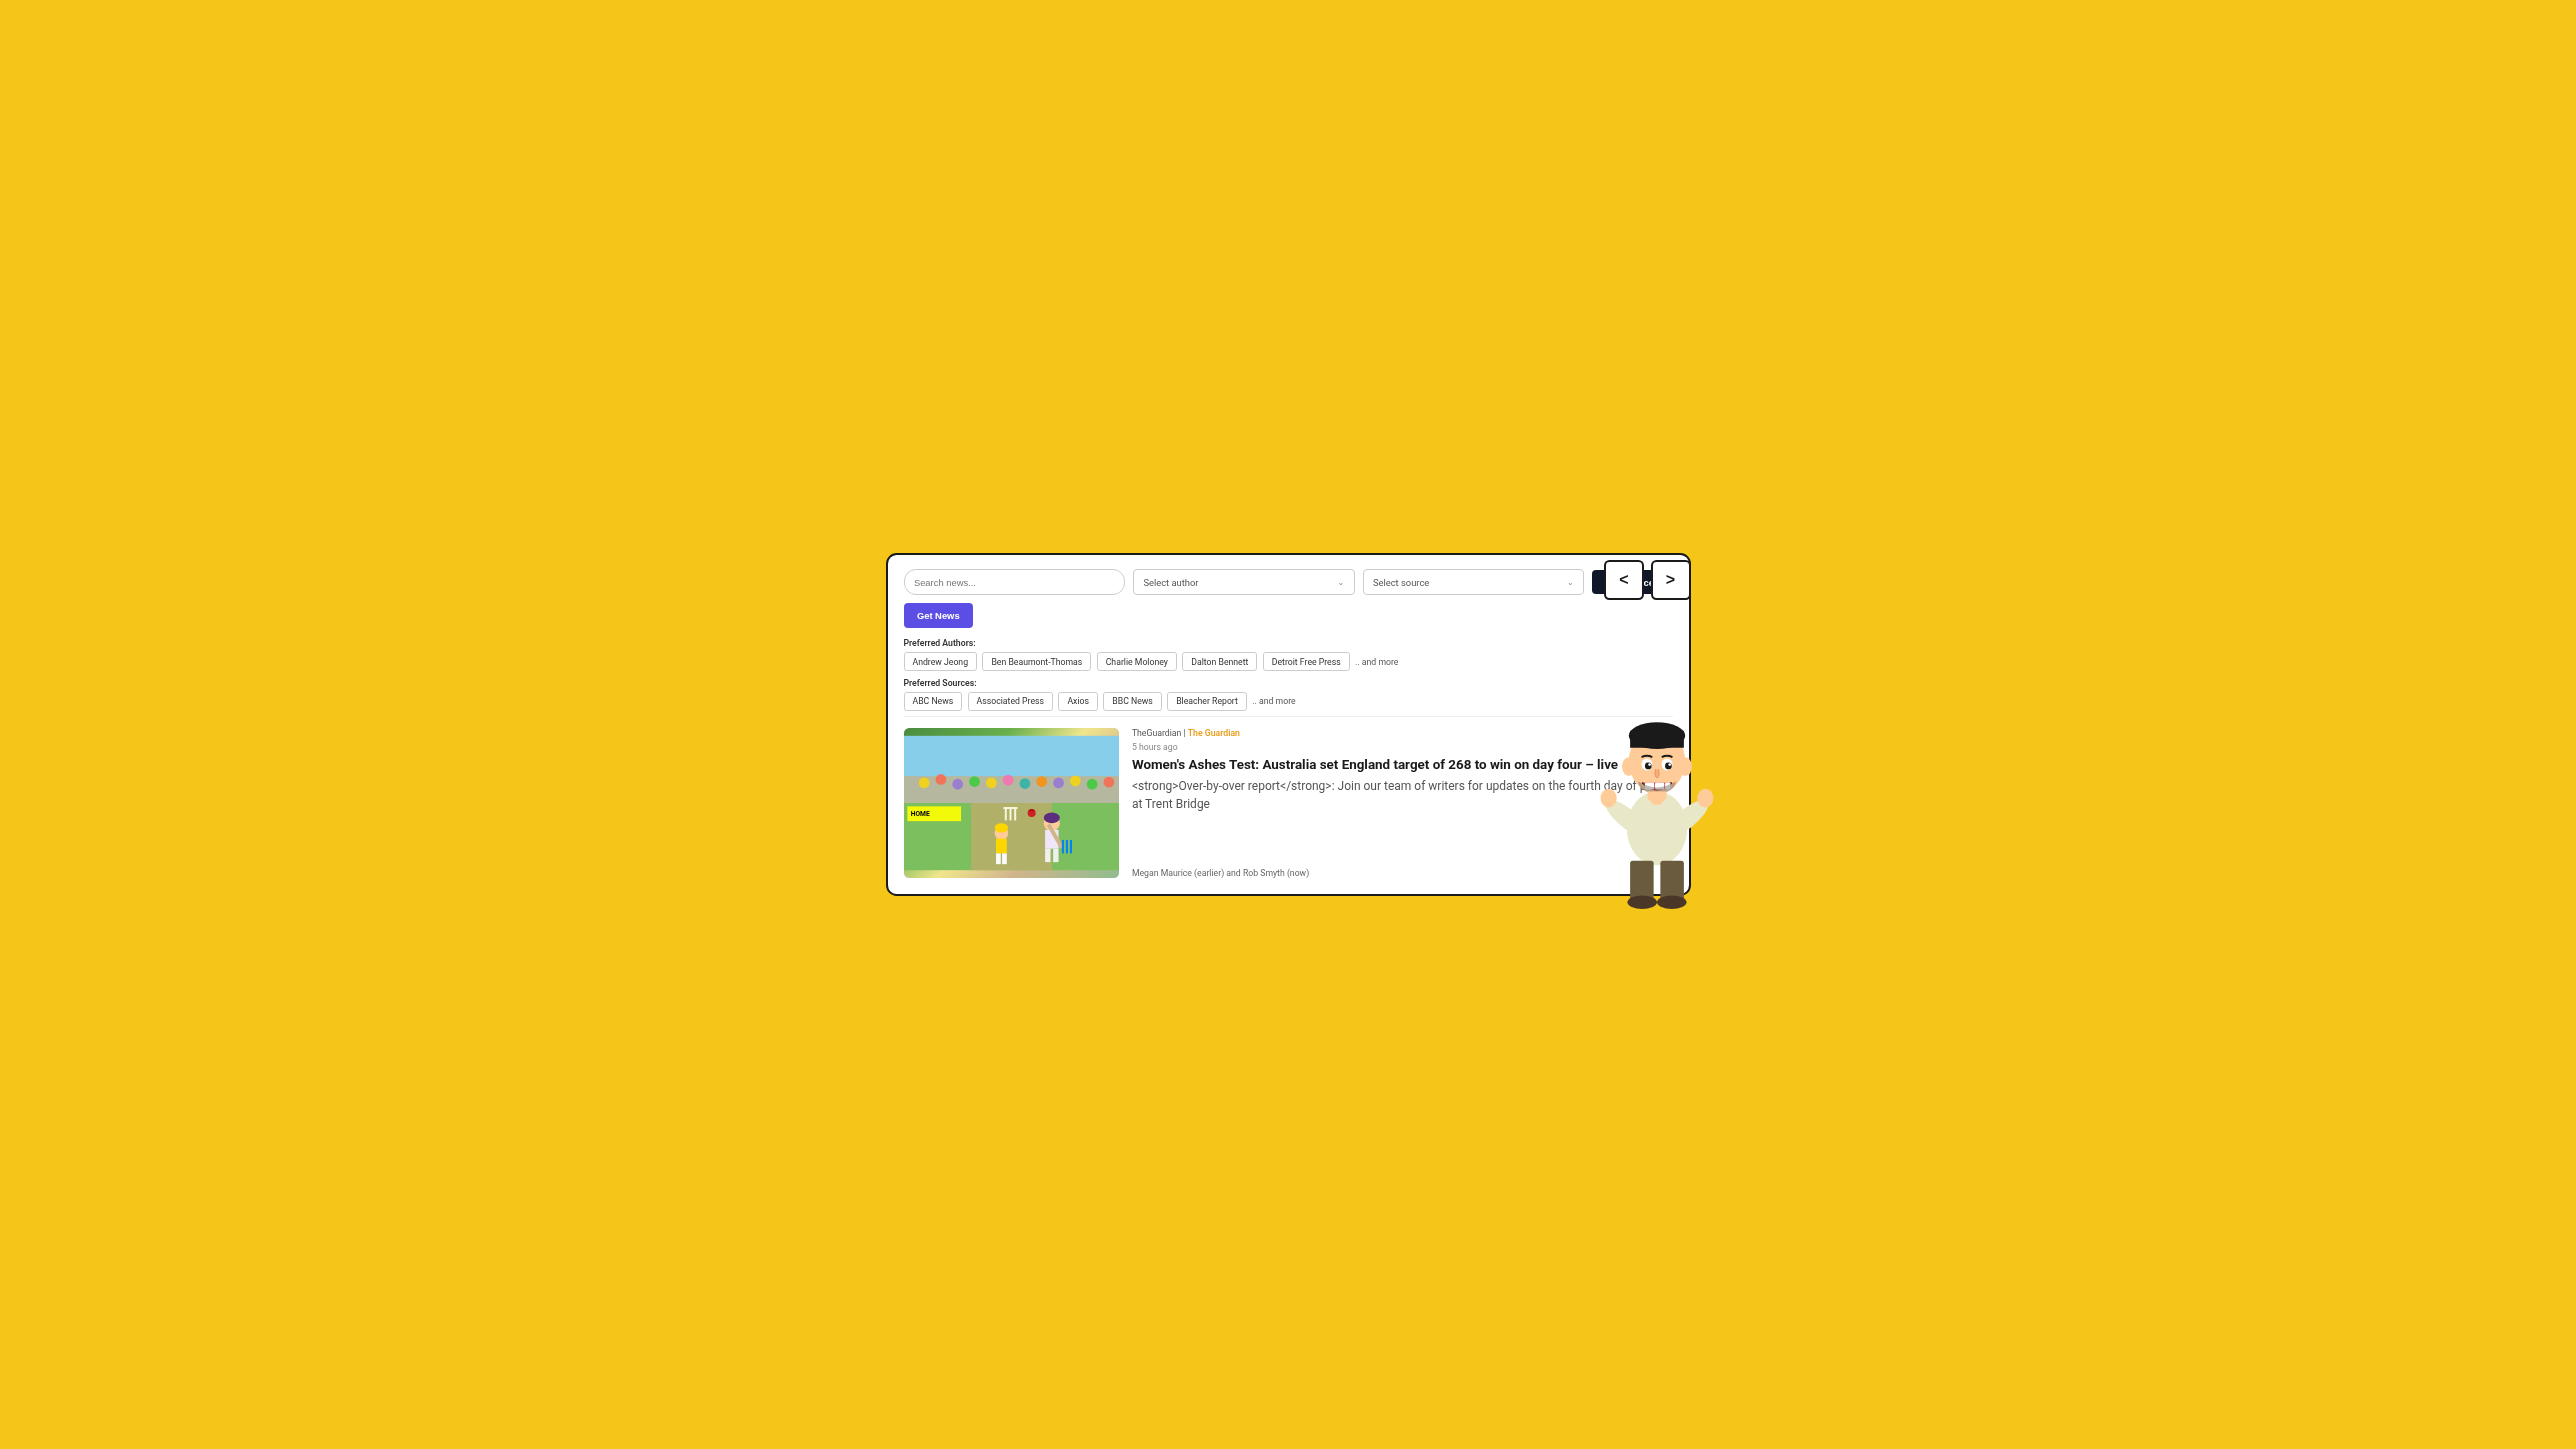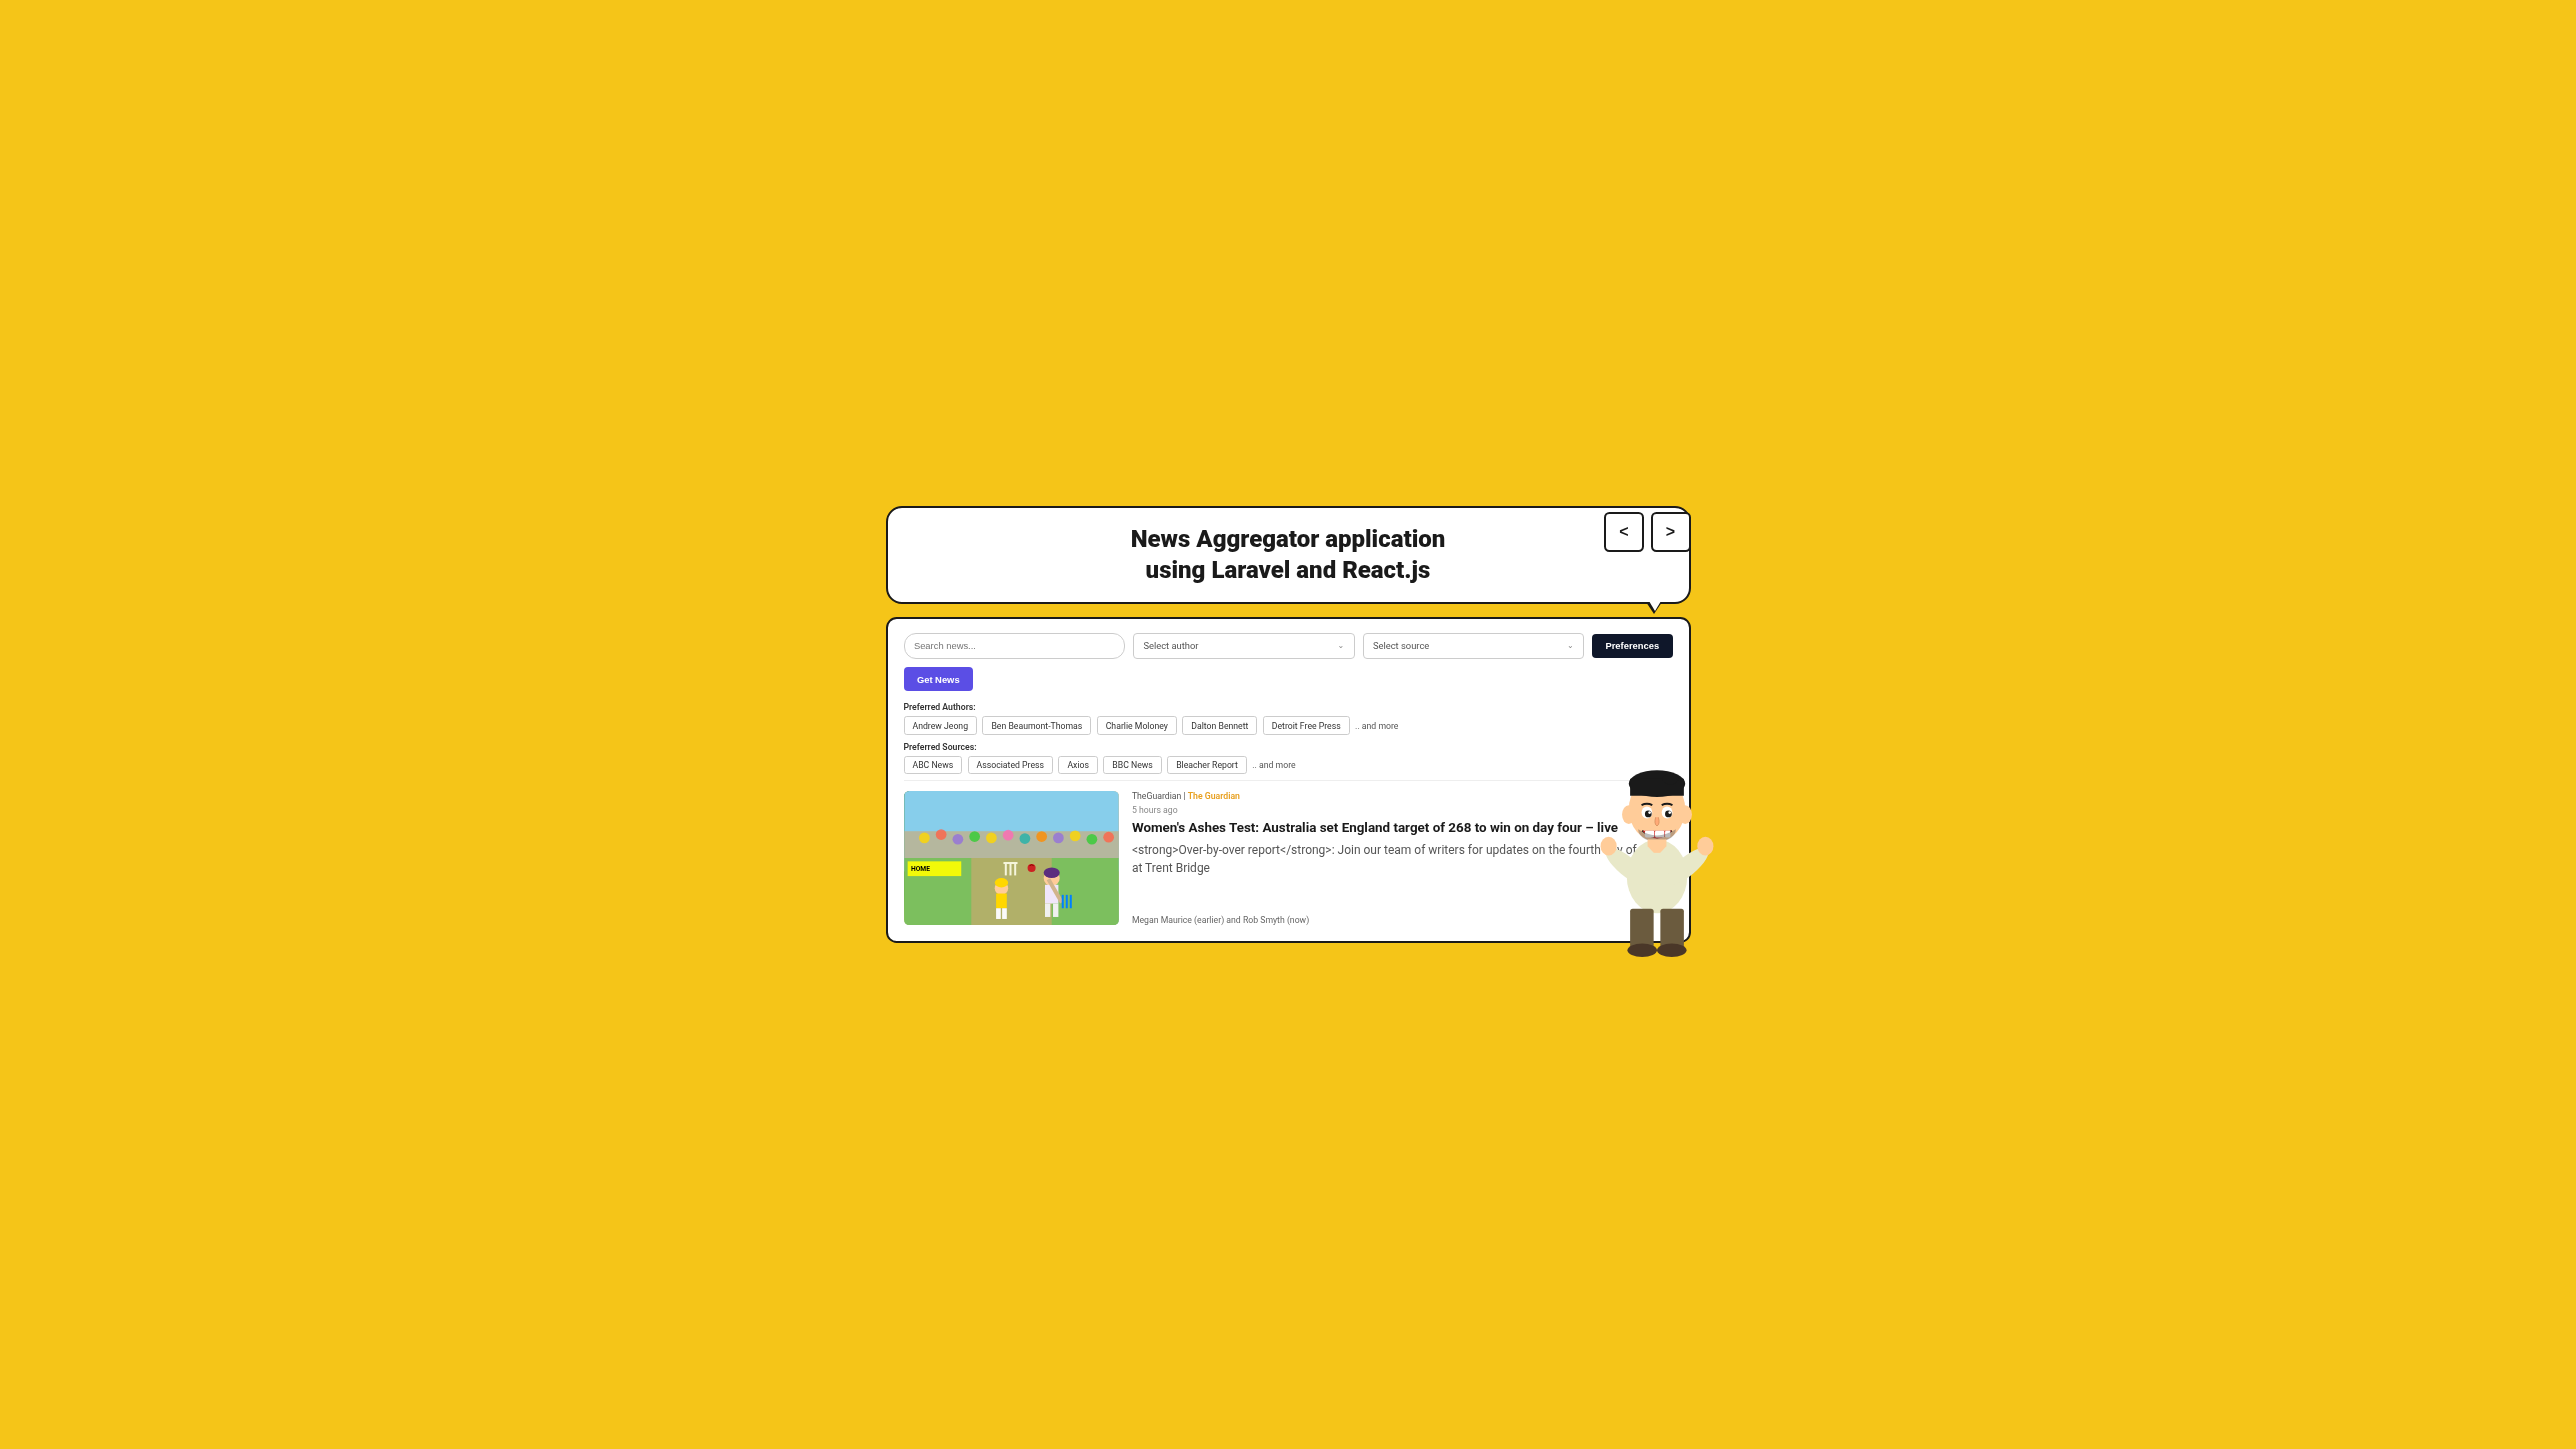--- a/index.html
+++ b/index.html
@@ -225,21 +225,21 @@
     .news-card {
       display: flex;
       gap: 13.4px;
       border-top: 0.7px solid #eee;
       padding-top: 10.7px;
     }
 
     .news-image {
       width: 215px;
       min-width: 215px;
-      height: 134px;
+      height: 150px;
       border-radius: 5.4px;
       overflow: hidden;
       background: #ccc;
     }
 
     .news-image-placeholder {
       width: 100%;
       height: 100%;
       background: linear-gradient(135deg, #4a8c3f 0%, #6ab04c 30%, #f0e68c 50%, #d2b48c 70%, #8fbc8f 100%);
       position: relative;
@@ -316,26 +316,20 @@
       display: flex;
       flex-direction: column;
       position: relative;
     }
   </style>
 </head>
 <body>
 
 <div class="outer-layout outer-wrapper">
 
-  <div class="title-bubble">
-    <div class="app-title">
-      <span>News Aggregator application</span><br>
-      <span>using Laravel and React.js</span>
-    </div>
-  </div>
 
   <div class="nav-arrows">
     <button class="nav-arrow-btn">&lt;</button>
     <button class="nav-arrow-btn">&gt;</button>
   </div>
 
   <div class="browser-window">
     <div class="browser-content">
 
       <div class="search-area">

